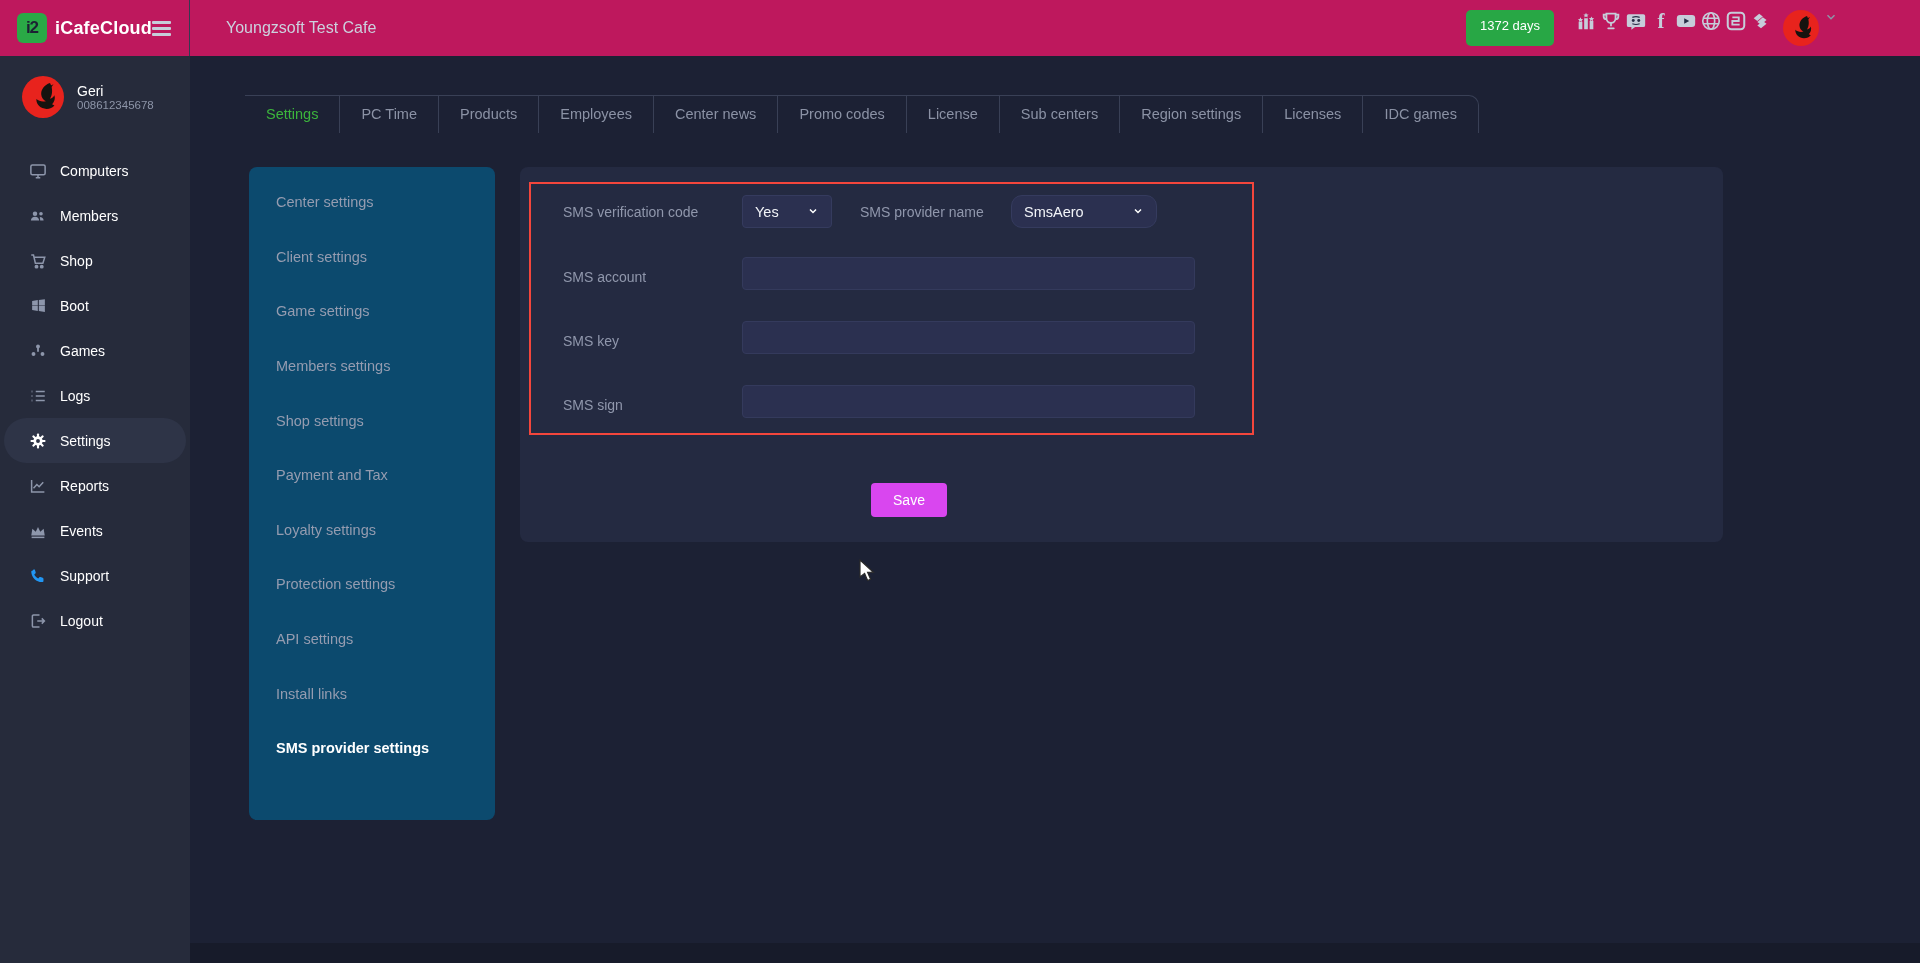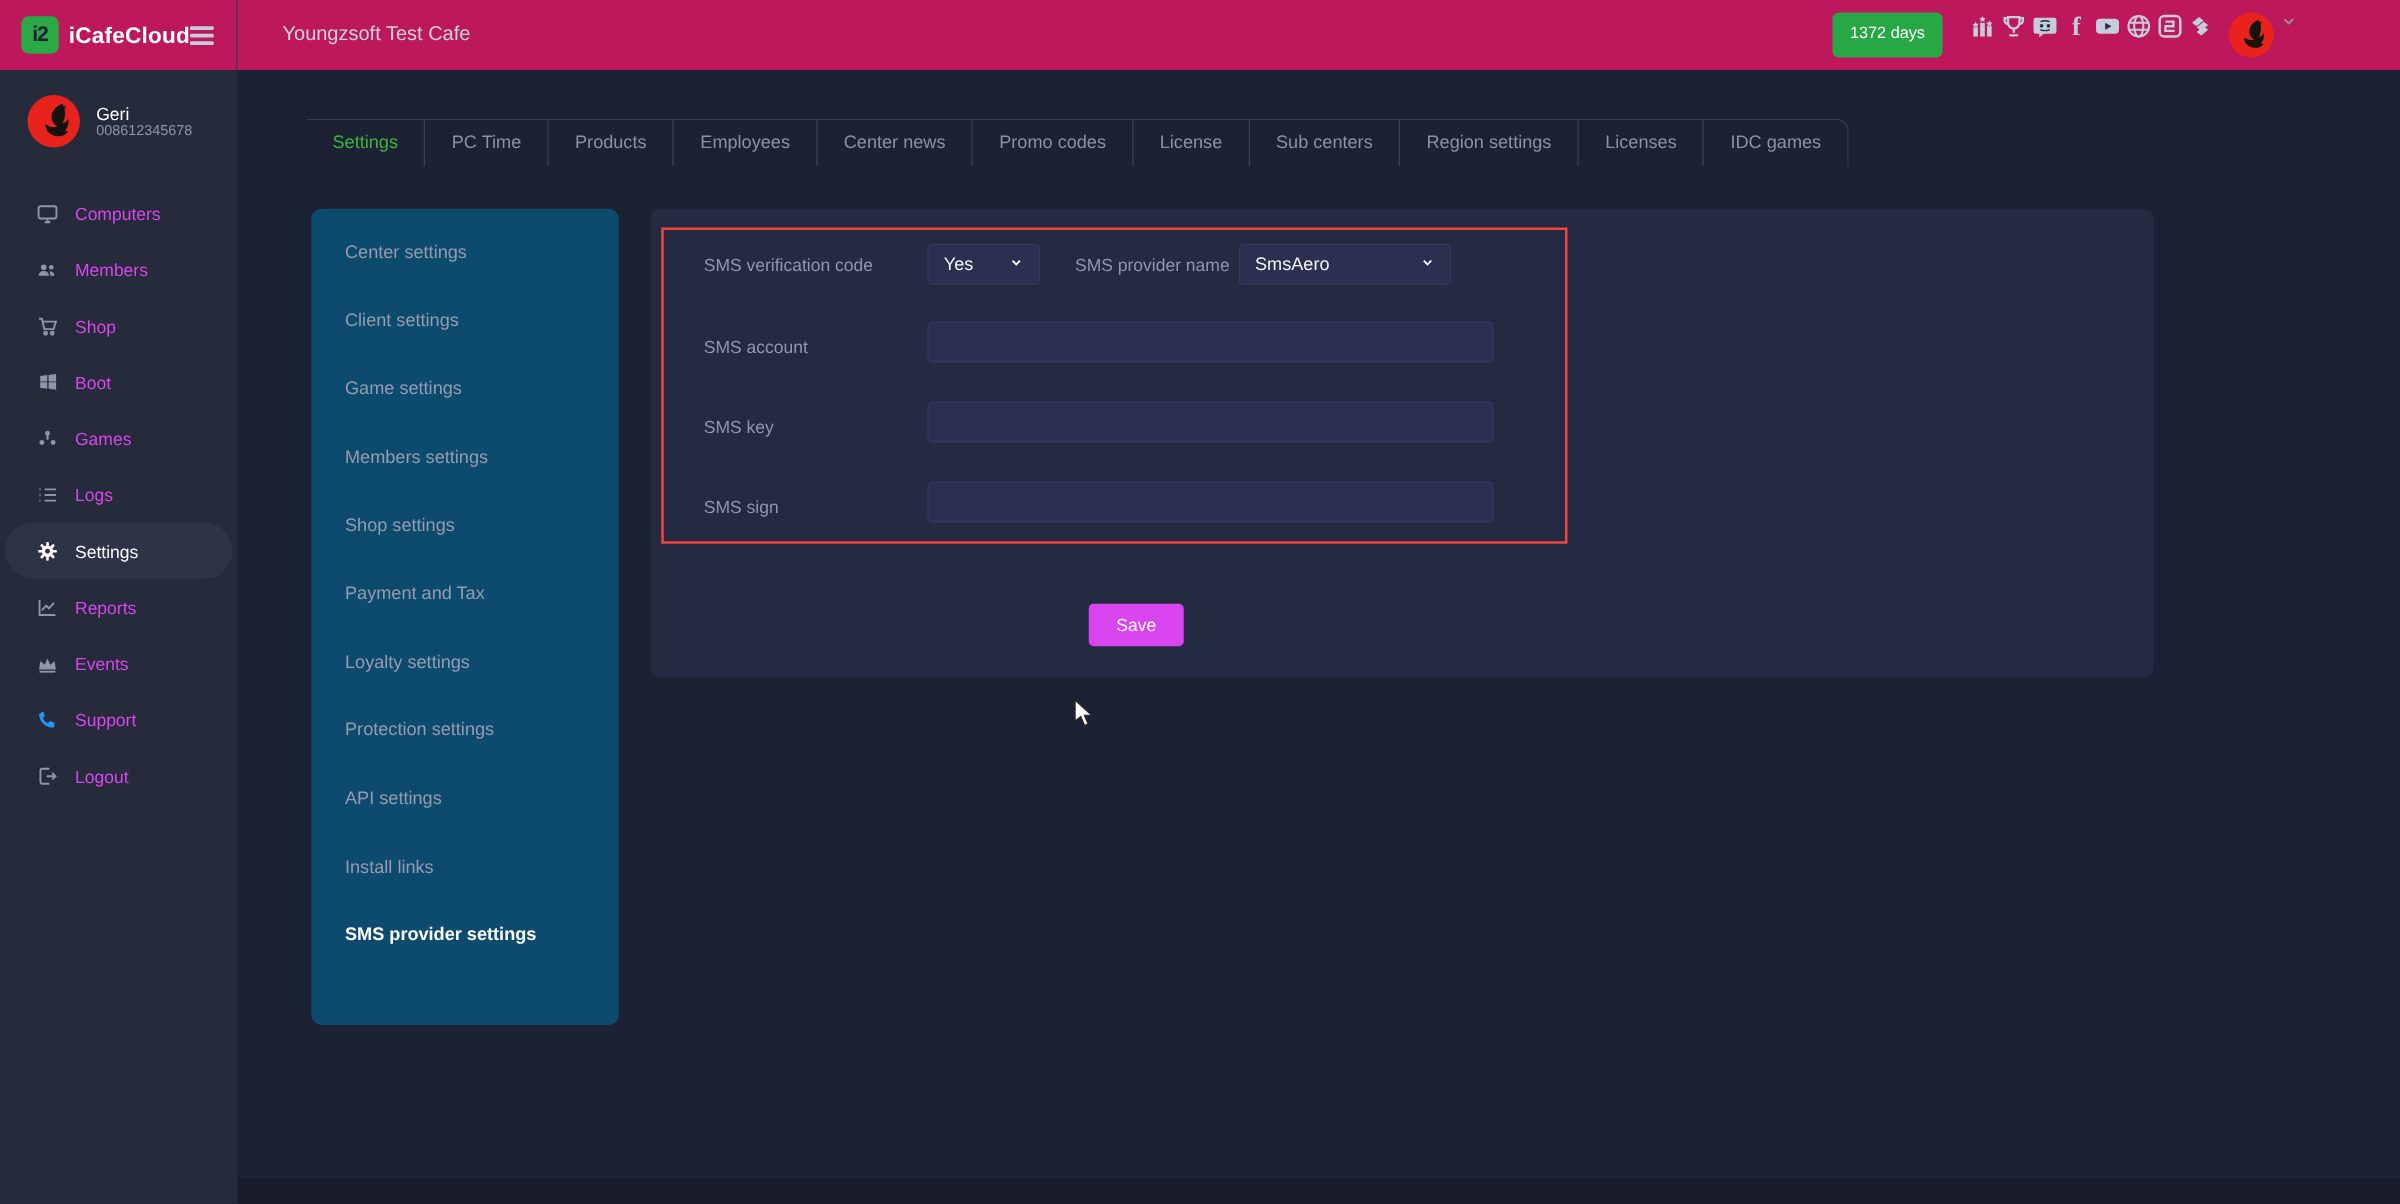--- a/index.html
+++ b/index.html
@@ -26,21 +26,21 @@
   .sidebar { position:absolute; top:56px; left:0; width:190px; height:907px; background:#262b3b; z-index:10; }
   .user-block { display:flex; align-items:center; padding:20px 0 18px 22px; }
   .avatar-lg { width:42px; height:42px; border-radius:50%; background:#e8231d; position:relative; overflow:hidden; flex:0 0 auto; }
   .user-meta { margin-left:13px; }
   .user-name { color:#ffffff; font-weight:normal; font-size:14px; }
   .user-phone { color:#8d95a8; font-size:11.5px; margin-top:0; }
   .side-menu { margin-top:12px; }
   .side-item { height:45px; display:flex; align-items:center; padding-left:25px; cursor:pointer; margin:0 4px; border-radius:24px; }
   .side-item.active { background:#2e3447; }
   .sicon { width:18px; height:18px; display:flex; align-items:center; justify-content:center; margin-right:13px; }
-  .slabel { color:#d946ef; font-size:14px; }
+  .slabel { color:#ffffff; font-size:14px; }
   .side-item.active .slabel { color:#ffffff; }
 
   
   .main { position:absolute; top:56px; left:190px; width:1730px; height:887px; background:#1c2134; }
 
   .tabstrip { position:absolute; left:55px; top:39px; display:flex; border-top:1px solid #394056; border-right:1px solid #394056; border-top-right-radius:10px; }
   .tab { height:37px; line-height:37px; padding:0 21px; color:#8b92a5; font-size:14.5px; cursor:pointer; border-left:1px solid #394056; white-space:nowrap; }
   .tab:first-child { border-left:none; }
   .tab.active { color:#3cb53c; }
 
@@ -308,21 +308,21 @@
     <div class="f-label" style="left:43px; top:37px;">SMS verification code</div>
     <div class="sel" style="left:222px; top:28px; width:90px;">
       <span>Yes</span>
       <span class="sel-caret">
         <svg width="12" height="12" viewBox="0 0 24 24" fill="none" stroke="#ffffff" stroke-width="3">
             <path d="M6 9l6 6 6-6"></path>
           </svg>
       </span>
     </div>
     <div class="f-label" style="left:340px; top:37px;">SMS provider name</div>
-    <div class="sel" style="left:471px; top:28px; width:170px;">
+    <div class="sel" style="left:491px; top:28px; width:146px;border-radius:11px;">
       <span>SmsAero</span>
       <span class="sel-caret">
         <svg width="12" height="12" viewBox="0 0 24 24" fill="none" stroke="#ffffff" stroke-width="3">
             <path d="M6 9l6 6 6-6"></path>
           </svg>
       </span>
     </div>
 
     <div class="f-label" style="left:43px; top:102px;">SMS account</div>
     <input class="f-input" style="top: 90px;" value="">

